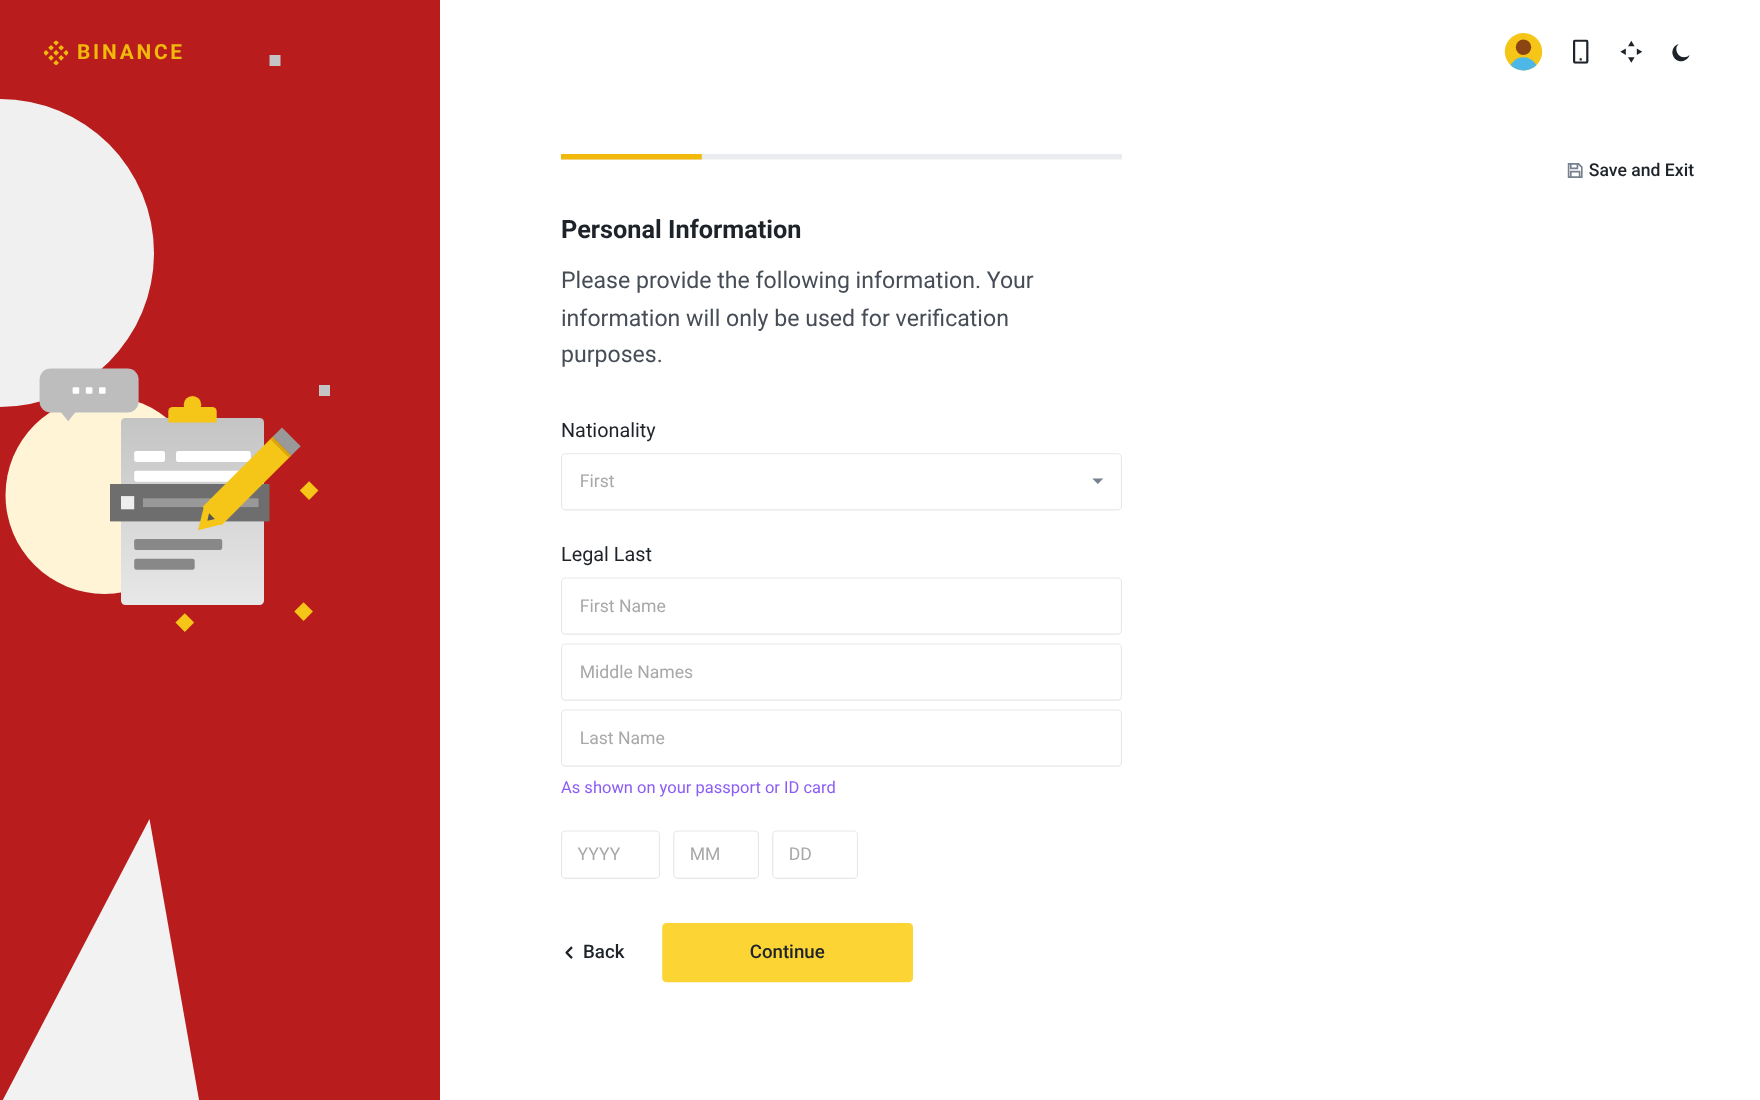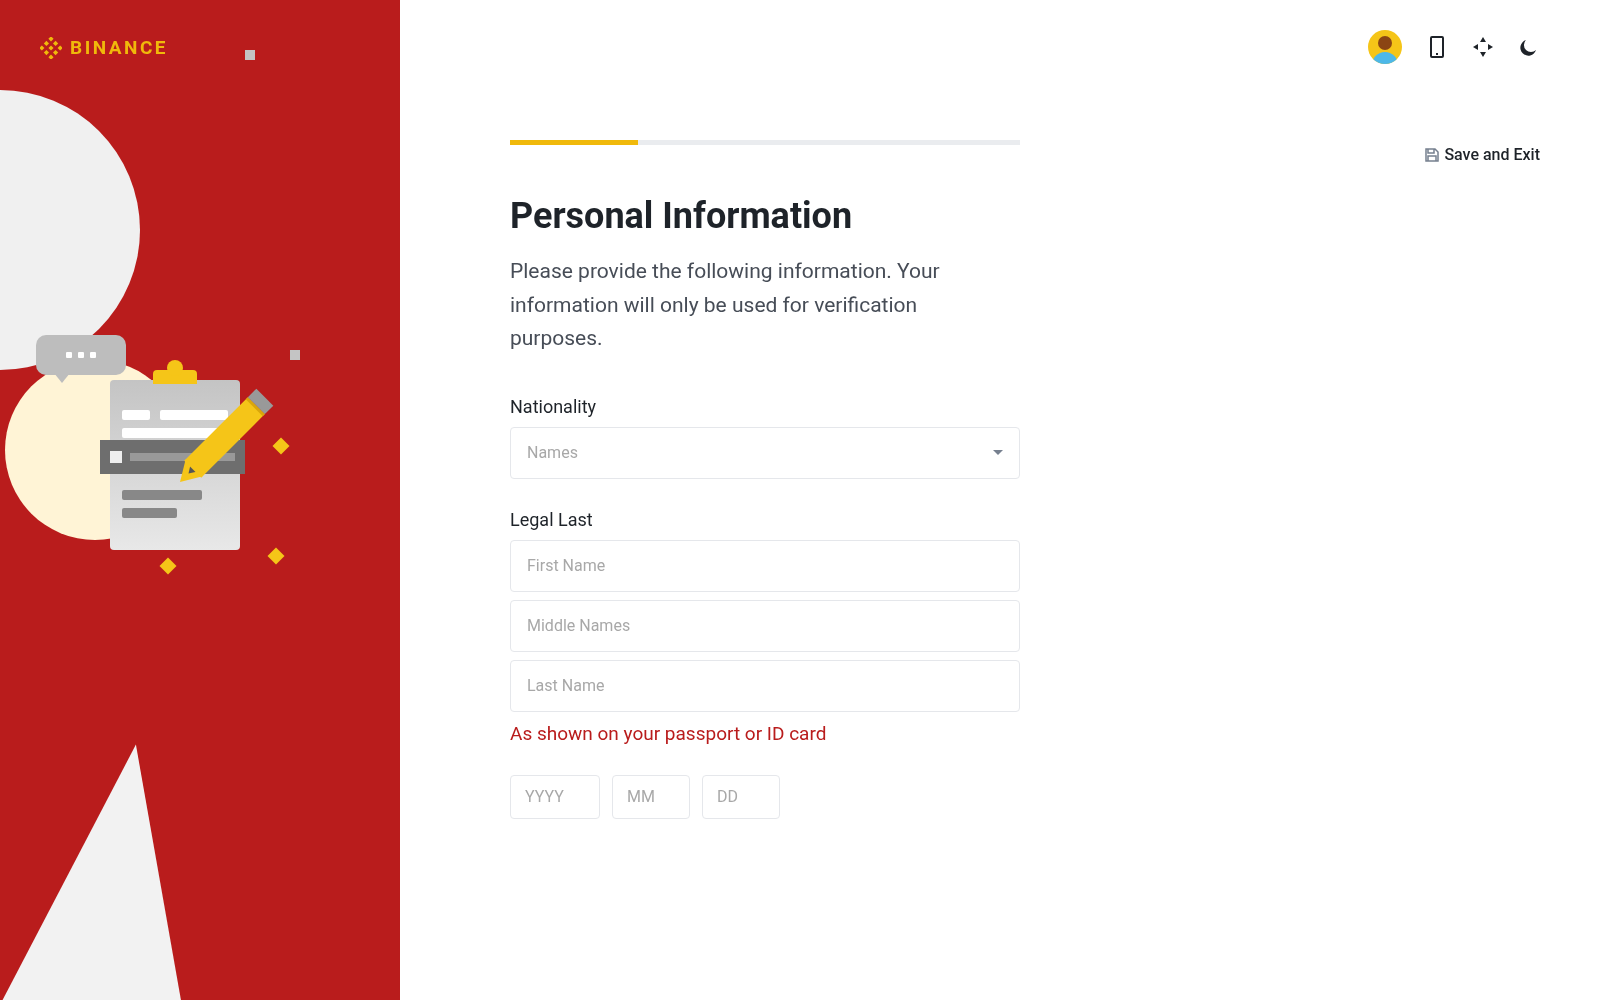--- a/index.html
+++ b/index.html
@@ -301,21 +301,21 @@
     }
     .progress-fill {
       position: absolute;
       left: 0;
       top: 0;
       height: 100%;
       width: 25%;
       background: #f0b90b;
     }
     .page-title {
-      font-size: 36px;
+      font-size: 23px;
       font-weight: 700;
       color: #1e2329;
       margin-bottom: 18px;
     }
     .page-desc {
       font-size: 21px;
       color: #474d57;
       line-height: 1.6;
       margin-bottom: 40px;
       max-width: 500px;
@@ -386,22 +386,22 @@
       color: #1e2329;
       margin-bottom: 8px;
     }
     .text-input::placeholder {
       color: #a8a8a8;
     }
     .text-input:last-of-type {
       margin-bottom: 0;
     }
     .hint-text {
-      font-size: 19px;
-      color: #b91c1c;
+      font-size: 15px;
+      color: #8b5cf6;
       margin-top: 10px;
     }
     .dob-row {
       display: flex;
       gap: 12px;
     }
     .dob-input {
       height: 44px;
       border: 1px solid #e5e7eb;
       border-radius: 4px;
@@ -536,21 +536,21 @@
       <div class="progress-fill"></div>
     </div>
 
     <h1 class="page-title">Personal Information</h1>
     <p class="page-desc">Please provide the following information. Your information will only be used for verification purposes.</p>
 
     <div class="field-group">
       <label class="field-label">Nationality</label>
       <div class="select-wrap">
         <div class="select-field">
-          <span>Names</span>
+          <span>First</span>
         </div>
         <svg class="select-caret" width="12" height="8" viewBox="0 0 12 8" fill="currentColor">
           <path d="M1 1 L6 6 L11 1 Z"></path>
         </svg>
       </div>
     </div>
 
     <div class="field-group">
       <label class="field-label">Legal Last</label>
       <input type="text" class="text-input" placeholder="First Name" style="">
@@ -560,14 +560,23 @@
     </div>
 
     <div class="field-group">
       <div class="dob-row">
         <input type="text" class="dob-input dob-y" placeholder="YYYY" style="">
         <input type="text" class="dob-input dob-m" placeholder="MM" style="">
         <input type="text" class="dob-input dob-d" placeholder="DD" style="">
       </div>
     </div>
 
+    <div class="button-row">
+      <button class="back-btn">
+        <svg width="8" height="12" viewBox="0 0 8 12" fill="none" stroke="currentColor" stroke-width="2">
+          <path d="M6 1 L1 6 L6 11"></path>
+        </svg>
+        <span>Back</span>
+      </button>
+      <button class="continue-btn">Continue</button>
+    </div>
   </div>
 </div>
 
 </body></html>

